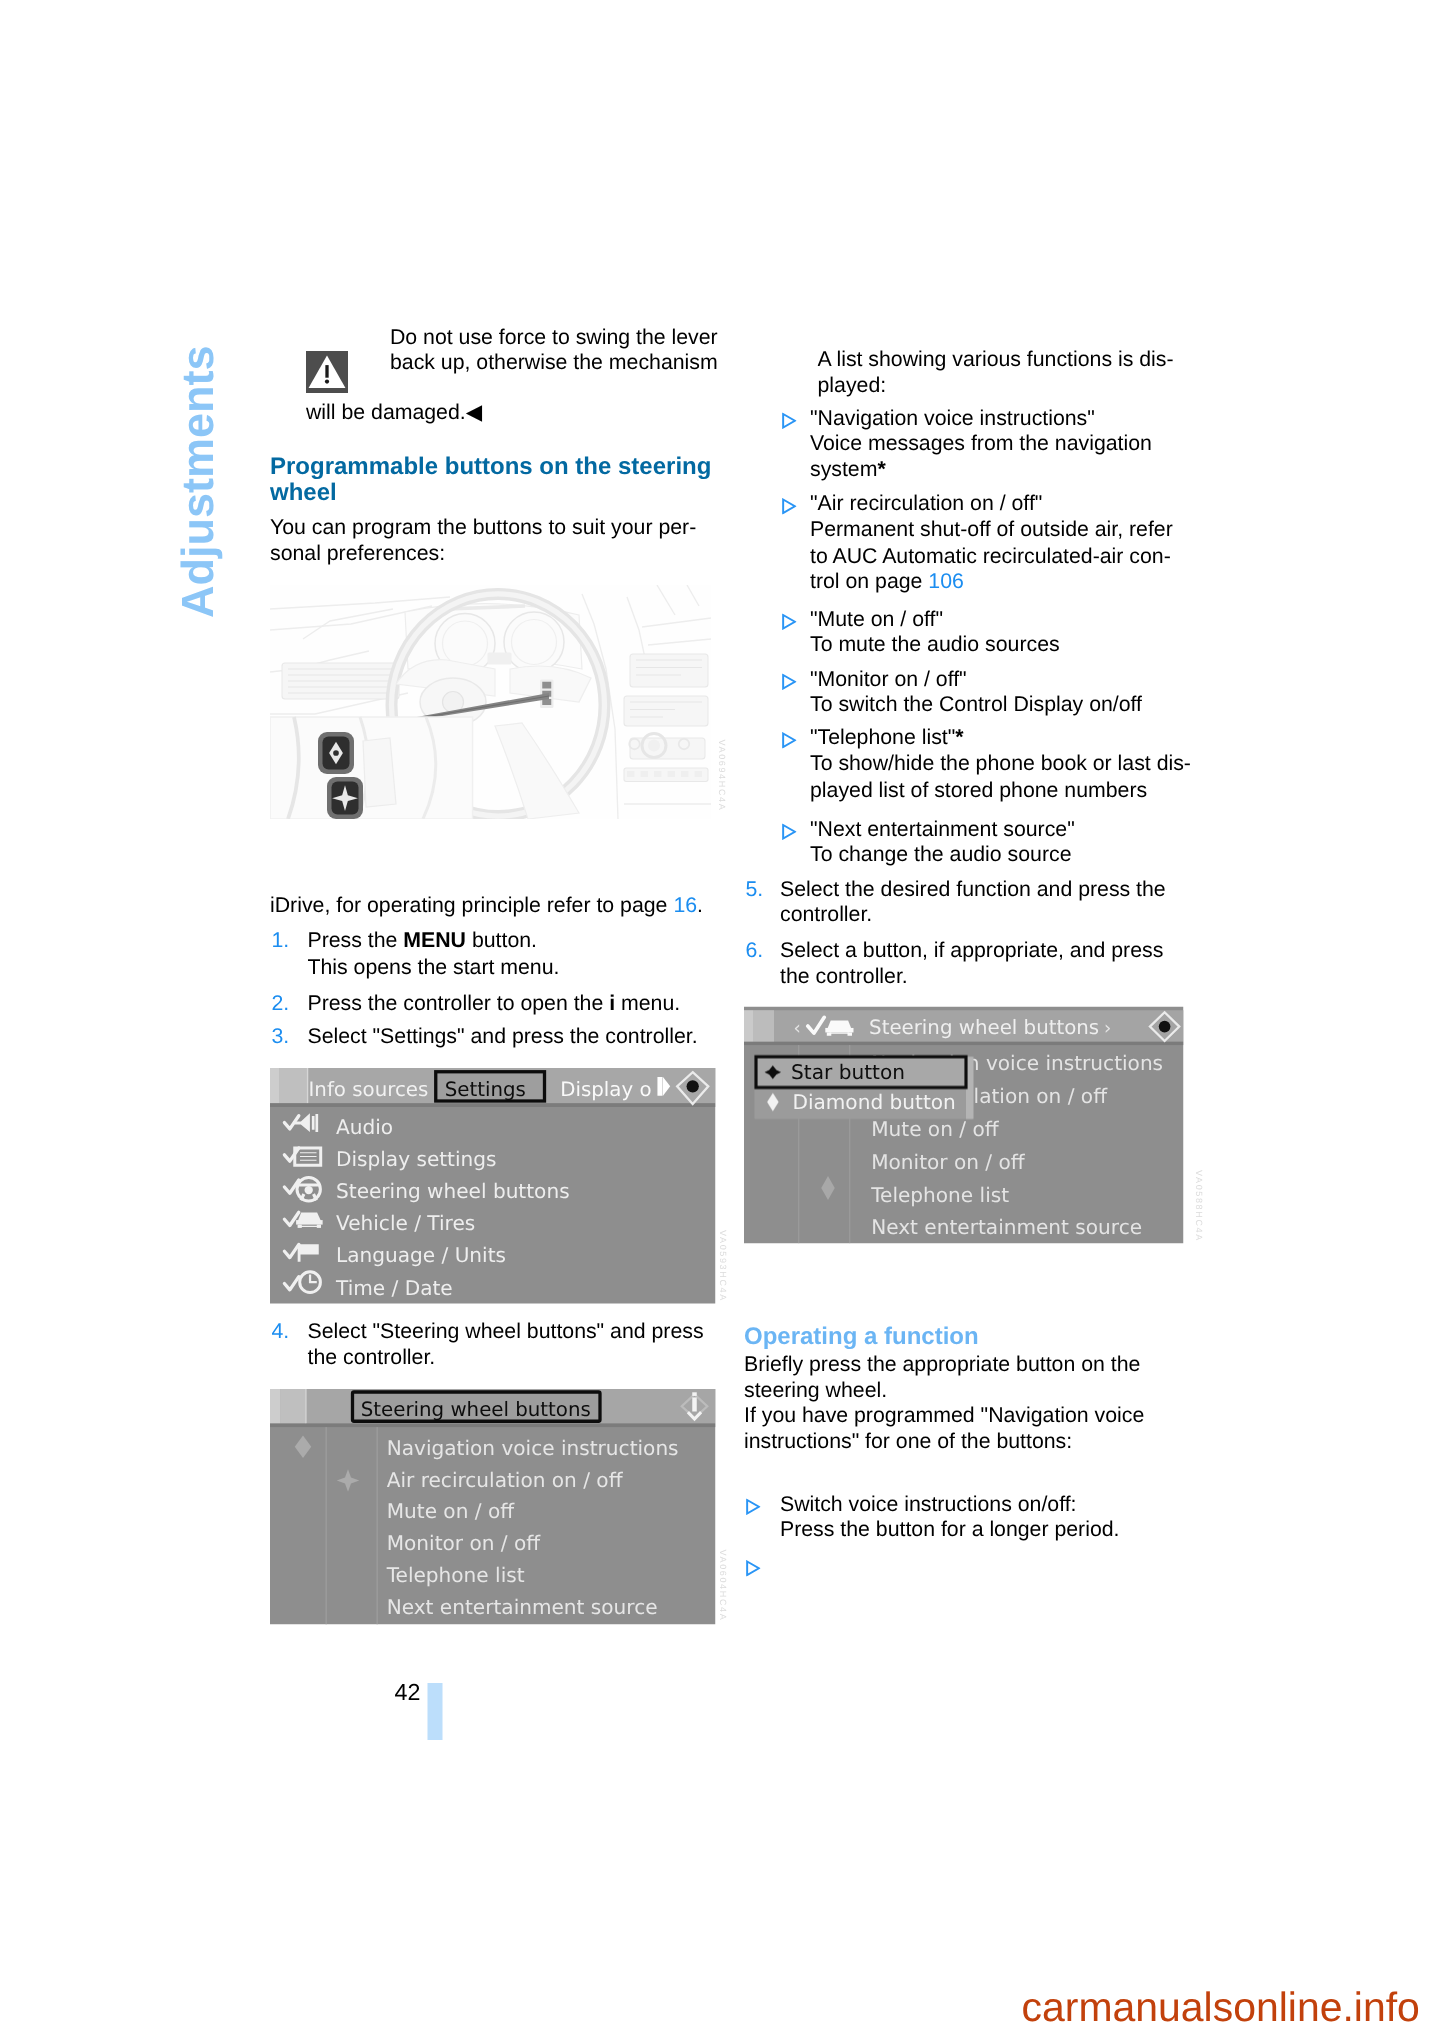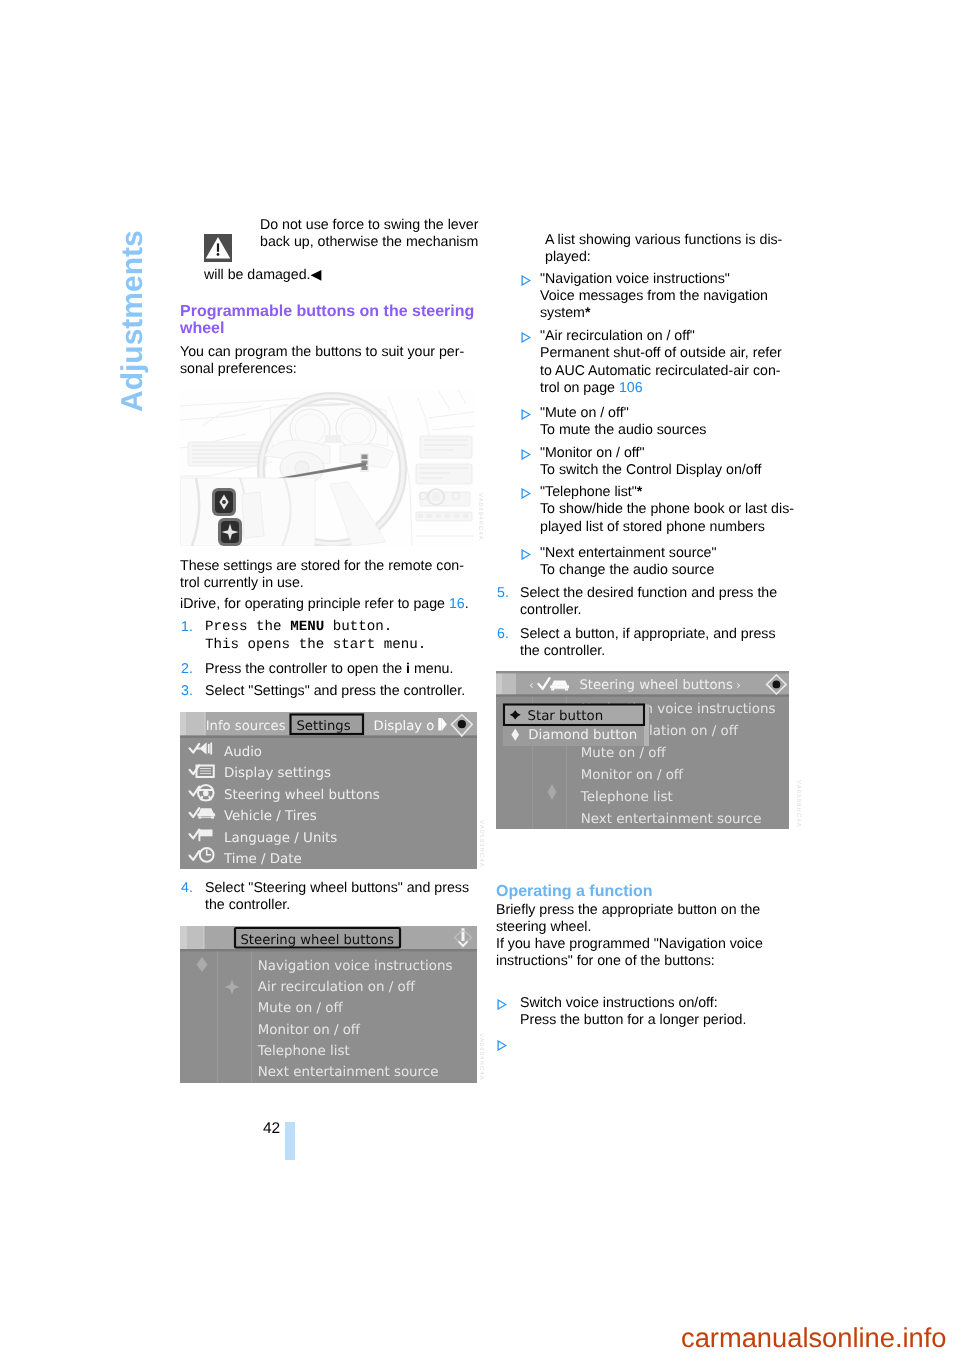--- a/index.html
+++ b/index.html
@@ -8,21 +8,21 @@
        font-family:"Liberation Sans",sans-serif;color:#000;
        -webkit-font-smoothing:antialiased;text-rendering:geometricPrecision;}
   .tb,.hd,.num,.chapter,.pagenum,.watermark,svg text{will-change:opacity;}
   .page{position:absolute;left:0;top:0;width:960px;height:1358px;background:#fff;}
 
   .chapter{position:absolute;left:116px;top:412px;color:#8cc6f7;font-weight:bold;
            font-size:30px;white-space:nowrap;
            transform:rotate(-90deg);transform-origin:0 0;}
 
   .tb{position:absolute;font-size:14.2px;line-height:17.2px;white-space:pre;}
-  .hd{position:absolute;color:#8b5cf6;font-weight:bold;font-size:16px;
+  .hd{position:absolute;color:#0369a1;font-weight:bold;font-size:16px;
       line-height:17.5px;white-space:pre;}
   .hd2{color:#6bb5f4;}
   .blue{color:#1b8df0;}
   .bb{font-weight:bold;}
   .star{font-weight:bold;}
   .num{position:absolute;color:#1b8df0;font-size:14.2px;line-height:17.2px;}
   .tri{position:absolute;}
 
   .figref{position:absolute;color:#dcdcdc;font-size:6px;letter-spacing:1.1px;
           transform:rotate(90deg);transform-origin:left top;white-space:nowrap;}
@@ -138,26 +138,24 @@
         <rect x="247" y="124" width="5" height="4" fill="#efefef"></rect>
         <rect x="256" y="124" width="5" height="4" fill="#efefef"></rect>
         <rect x="265" y="124" width="5" height="4" fill="#efefef"></rect>
         <rect x="274" y="124" width="5" height="4" fill="#efefef"></rect>
         <rect x="283" y="124" width="5" height="4" fill="#efefef"></rect>
       </g>
     </svg>
     <div class="figref" style="left:303px;top:103px;">VA0694HC4A</div>
   </div>
 
-  <div class="tb" style="left:180px;top:557.5px;">These settings are stored for the remote con-
-trol currently in use.</div>
   <div class="tb" style="left:180px;top:595.9px;"><span>iDrive, for operating principle refer to page </span><span class="blue">16</span><span>.</span></div>
 
   <div class="num" style="left:181px;top:619.3px;">1.</div>
-  <div class="tb" style="left:205px;top:619.3px;font-family:Liberation Mono, monospace;"><span>Press the </span><span class="bb">MENU</span><span> button.</span><br><span>This opens the start menu.</span></div>
+  <div class="tb" style="left:205px;top:619.3px;"><span>Press the </span><span class="bb">MENU</span><span> button.</span><br><span>This opens the start menu.</span></div>
 
   <div class="num" style="left:181px;top:660.5px;">2.</div>
   <div class="tb" style="left:205px;top:660.5px;"><span>Press the controller to open the </span><span class="bb">i</span><span> menu.</span></div>
 
   <div class="num" style="left:181px;top:682.5px;">3.</div>
   <div class="tb" style="left:205px;top:682.5px;">Select "Settings" and press the controller.</div>
 
   <div style="position:absolute;left:179.5px;top:711.5px;">
     <svg width="297" height="157.5" viewBox="0 0 297 157.5">
       <rect x="0" y="0" width="297" height="157.5" fill="#8e8e8e"></rect>

